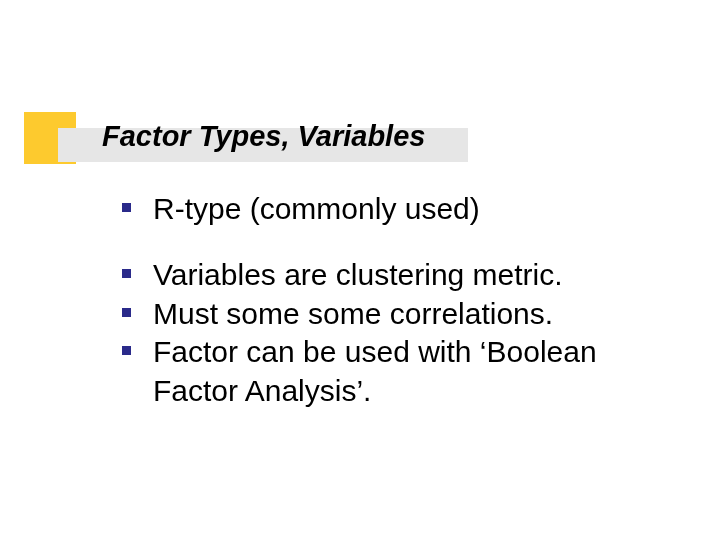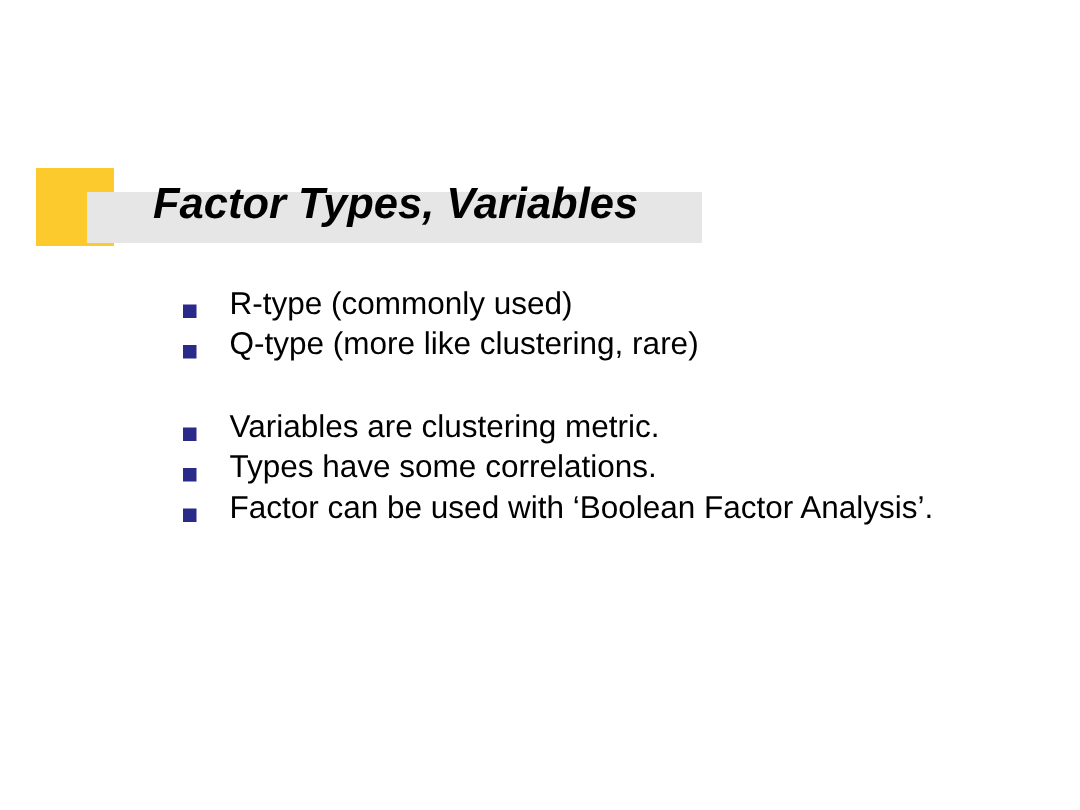--- a/index.html
+++ b/index.html
@@ -46,21 +46,21 @@
     width: 410px;
     background: #e6e6e6;
     z-index: 1;
   }
   .body {
     position: absolute;
     left: 122px;
     top: 190px;
     width: 540px;
     z-index: 2;
-    font-size: 21px;
+    font-size: 30px;
     line-height: 1.28;
   }
   .group {
     margin-bottom: 28px;
   }
   .item {
     display: flex;
     align-items: flex-start;
   }
   .bullet {
@@ -85,34 +85,30 @@
 
   <div class="title">Factor Types, Variables</div>
 
   <div class="body">
 
     <div class="group">
       <div class="item">
         <div class="bullet"></div>
         <div class="item-text">R-type (commonly used)</div>
       </div>
-      <div class="item">
-        <div class="bullet"></div>
-        <div class="item-text">Q-type (more like clustering, rare)</div>
-      </div>
     </div>
 
     <div class="group">
       <div class="item">
         <div class="bullet"></div>
         <div class="item-text">Variables are clustering metric.</div>
       </div>
       <div class="item">
         <div class="bullet"></div>
-        <div class="item-text">Types have some correlations.</div>
+        <div class="item-text">Must some some correlations.</div>
       </div>
       <div class="item">
         <div class="bullet"></div>
         <div class="item-text">Factor can be used with ‘Boolean Factor Analysis’.</div>
       </div>
     </div>
 
   </div>
 </div>
 

